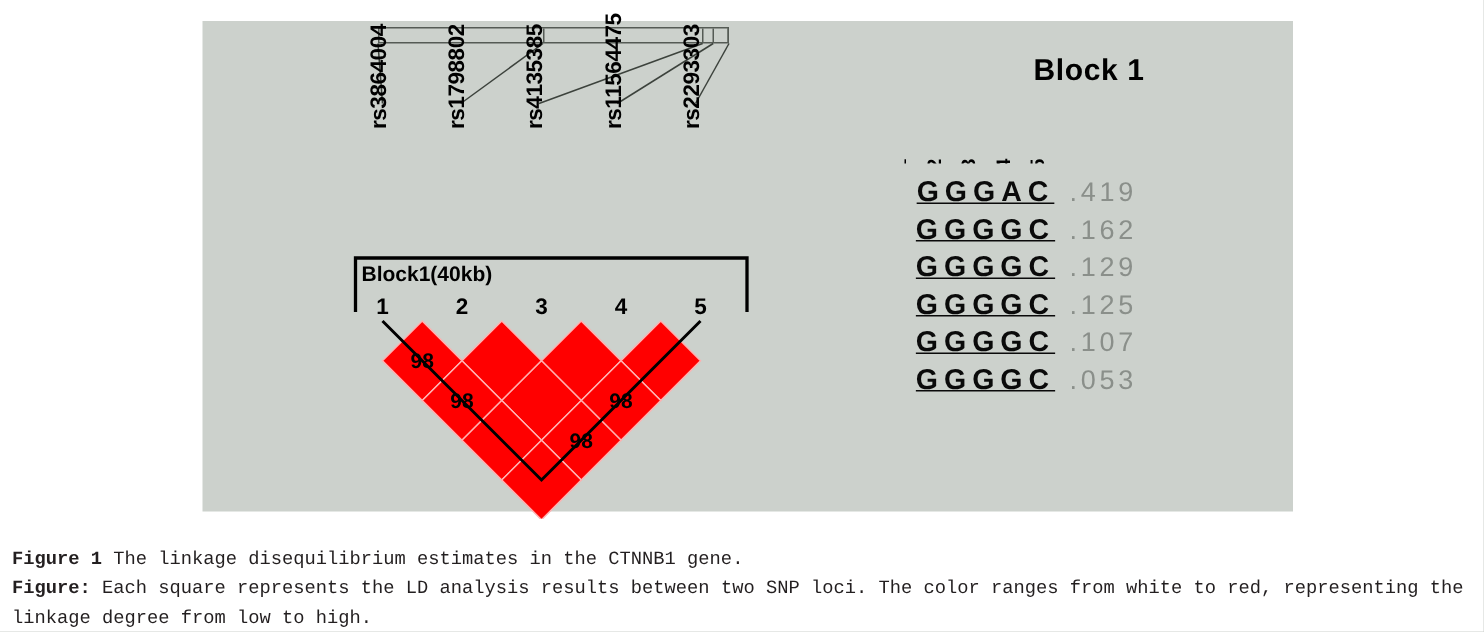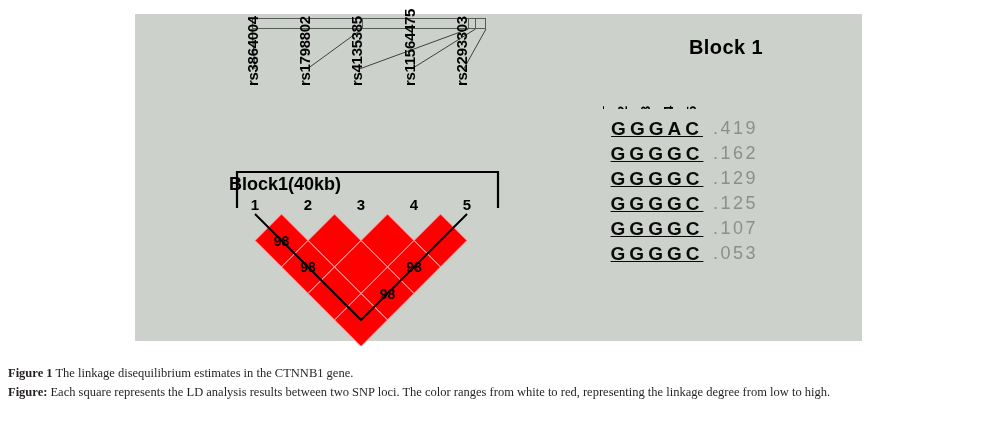--- a/index.html
+++ b/index.html
@@ -32,22 +32,22 @@
     white-space:nowrap;
     transform-origin:left bottom;
     transform:rotate(-90deg);
     letter-spacing:-0.3px;
   }
   
   #block-box{
     position:absolute;left:100px;top:156px;width:265px;height:40px;
   }
   #block-box-label{
-    position:absolute;left:94px;top:160px;
-    font-size:18px;font-weight:bold;color:#000;
+    position:absolute;left:106px;top:160px;
+    font-size:14px;font-weight:bold;color:#000;
   }
   .snp-num{
     position:absolute;font-size:15px;font-weight:bold;color:#000;
     text-align:center;width:18px;
   }
   
   #ld-triangle{
     position:absolute;left:100px;top:182px;width:270px;height:150px;
   }
   
@@ -79,21 +79,21 @@
     font-size:19px;font-weight:bold;color:#0a0a0a;
     letter-spacing:4px;width:112px;text-decoration:underline;
   }
   .hap-freq{
     font-family:"Liberation Sans", sans-serif;
     font-size:18px;color:#8a8f8a;letter-spacing:2.5px;
   }
   
   #caption{
     position:absolute;left:8px;top:364px;width:975px;
-    font-family:Liberation Serif, serif;
+    font-family:Liberation Mono, monospace;
     font-size:12.5px;color:#231f20;line-height:1.55;
   }
   #caption b{font-weight:bold;}
 </style>
 </head>
 <body>
 
 <div id="figure-panel">
 
   <div id="marker-bar">

